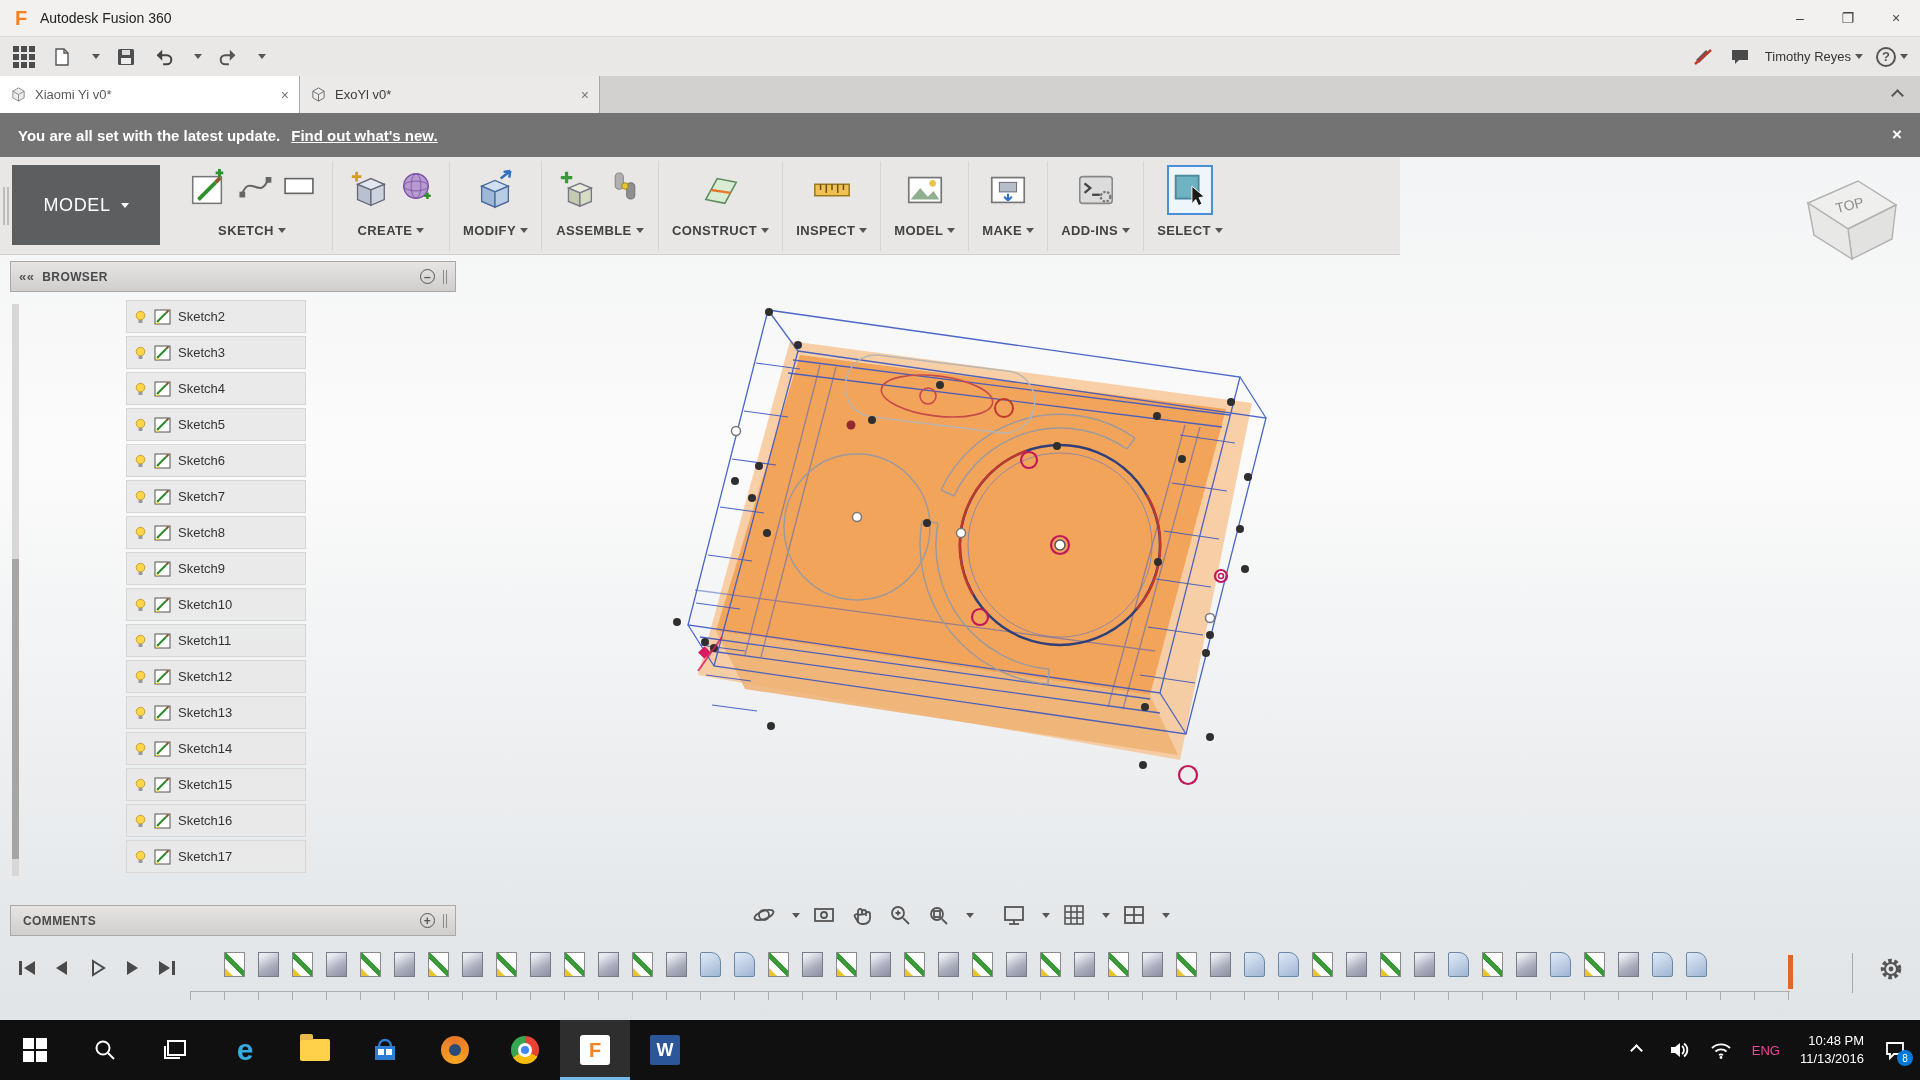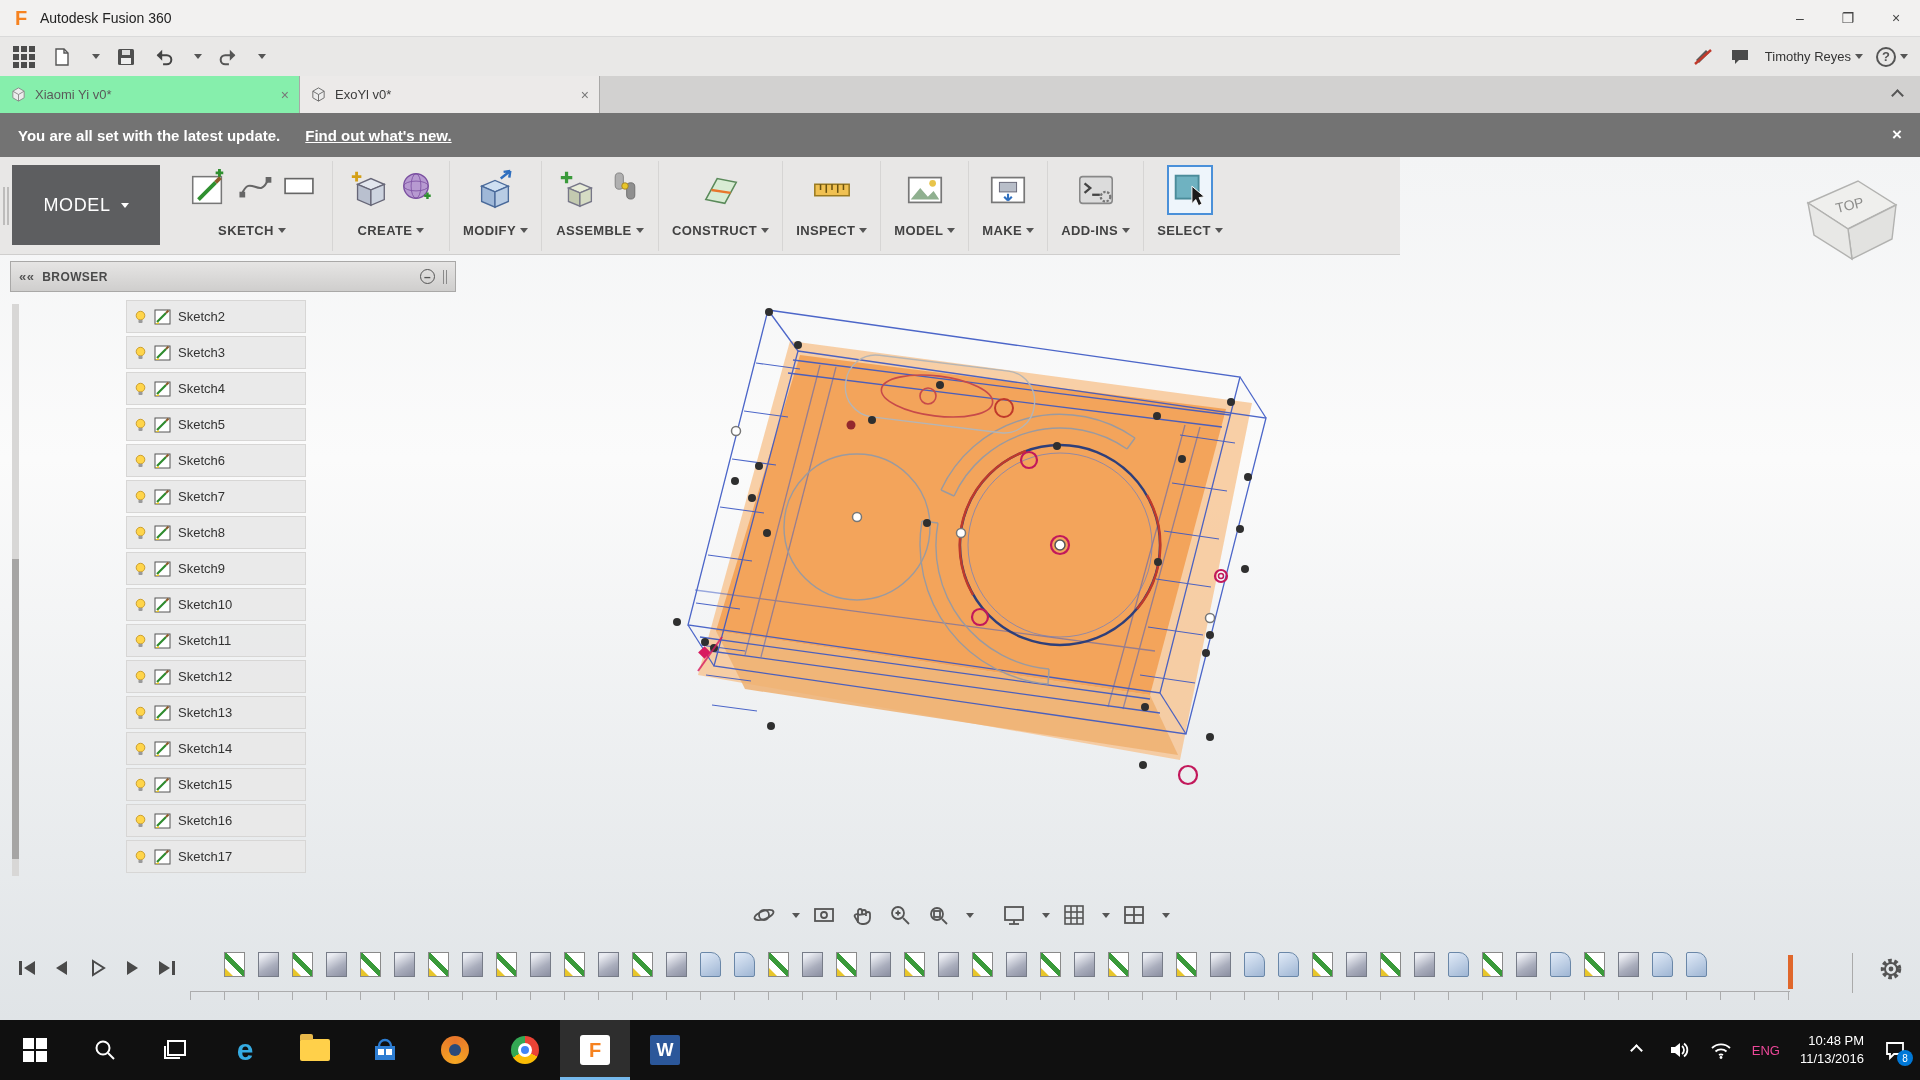--- a/index.html
+++ b/index.html
@@ -29,32 +29,32 @@
   .caret { display:inline-block; width:0; height:0; border-left:4px solid transparent;
            border-right:4px solid transparent; border-top:5px solid #555; margin-left:4px; }
   .user-name { font-size:13px; color:#333; }
   .help-circ { width:20px; height:20px; border-radius:50%; border:2px solid #555; color:#555;
                display:flex; align-items:center; justify-content:center; font-size:13px; font-weight:bold; }
 
   
   .tabstrip { position:absolute; top:76px; left:0; width:100%; height:37px; background:#d2d1d0;
               display:flex; align-items:stretch; }
   .doc-tab { width:300px; display:flex; align-items:center; gap:8px; padding:0 10px;
-             background:#86efac; border-right:1px solid #a9a8a7; font-size:13px; color:#5a5a5a; }
+             background:#ffffff; border-right:1px solid #a9a8a7; font-size:13px; color:#5a5a5a; }
   .doc-tab.active { background:#eceae9; color:#3c3c3c; }
   .doc-tab .tab-label { flex:1; white-space:nowrap; overflow:hidden; }
   .tab-close { font-size:14px; color:#777; }
   .strip-chev { margin-left:auto; margin-right:18px; align-self:center; }
   .chev-up { width:9px; height:9px; border-left:2px solid #555; border-top:2px solid #555;
              transform:rotate(45deg); display:inline-block; }
 
   
   .notify { position:absolute; top:113px; left:0; width:100%; height:44px; background:#737373;
             display:flex; align-items:center; padding:0 18px; color:#fff; font-size:15px; font-weight:bold; }
-  .notify a { color:#fff; margin-left:25px; }
+  .notify a { color:#fff; margin-left:11px; }
   .notify-close { margin-left:auto; font-size:17px; color:#fff; }
 
   
   .workspace { position:absolute; top:157px; left:0; width:1920px; height:863px;
                background:linear-gradient(#f3f4f5 0%, #fbfbfb 35%, #e0e4e7 100%); }
 
   
   .ribbon { position:absolute; top:0; left:0; width:1400px; height:98px; background:#e8e7e6;
             border-bottom:1px solid #cfcecd; }
   .grip { position:absolute; left:3px; top:30px; width:6px; height:38px;
@@ -898,20 +898,27 @@
                 <path d="M3 14 L12 5" stroke="#2e8b2e" stroke-width="2.2"></path>
                 <path d="M12 5 l2.5 -2.5" stroke="#8a5a2a" stroke-width="2.2"></path>
                 <path d="M1 16 l4 0 0 -2 z" fill="#e8c62a"></path>
               </svg>
             </span>
             <span class="b-label">Sketch17</span>
           </div>
         </div>
     </aside>
 
+    <div class="comments-bar">
+      <div class="panel-bar">
+        <span class="bar-title" style="margin-left:4px">COMMENTS</span>
+        <span class="circ-btn plus"></span>
+        <span class="bar-grip"></span>
+      </div>
+    </div>
 
     <div class="navbar">
       <button class="nicon">
         <svg width="24" height="24" viewBox="0 0 24 24" fill="none" stroke="#555" stroke-width="1.8">
             <circle cx="12" cy="12" r="5"></circle>
             <ellipse cx="12" cy="12" rx="10" ry="4" transform="rotate(-20 12 12)"></ellipse>
           </svg>
       </button>
         <span class="caret"></span>
       <button class="nicon">

